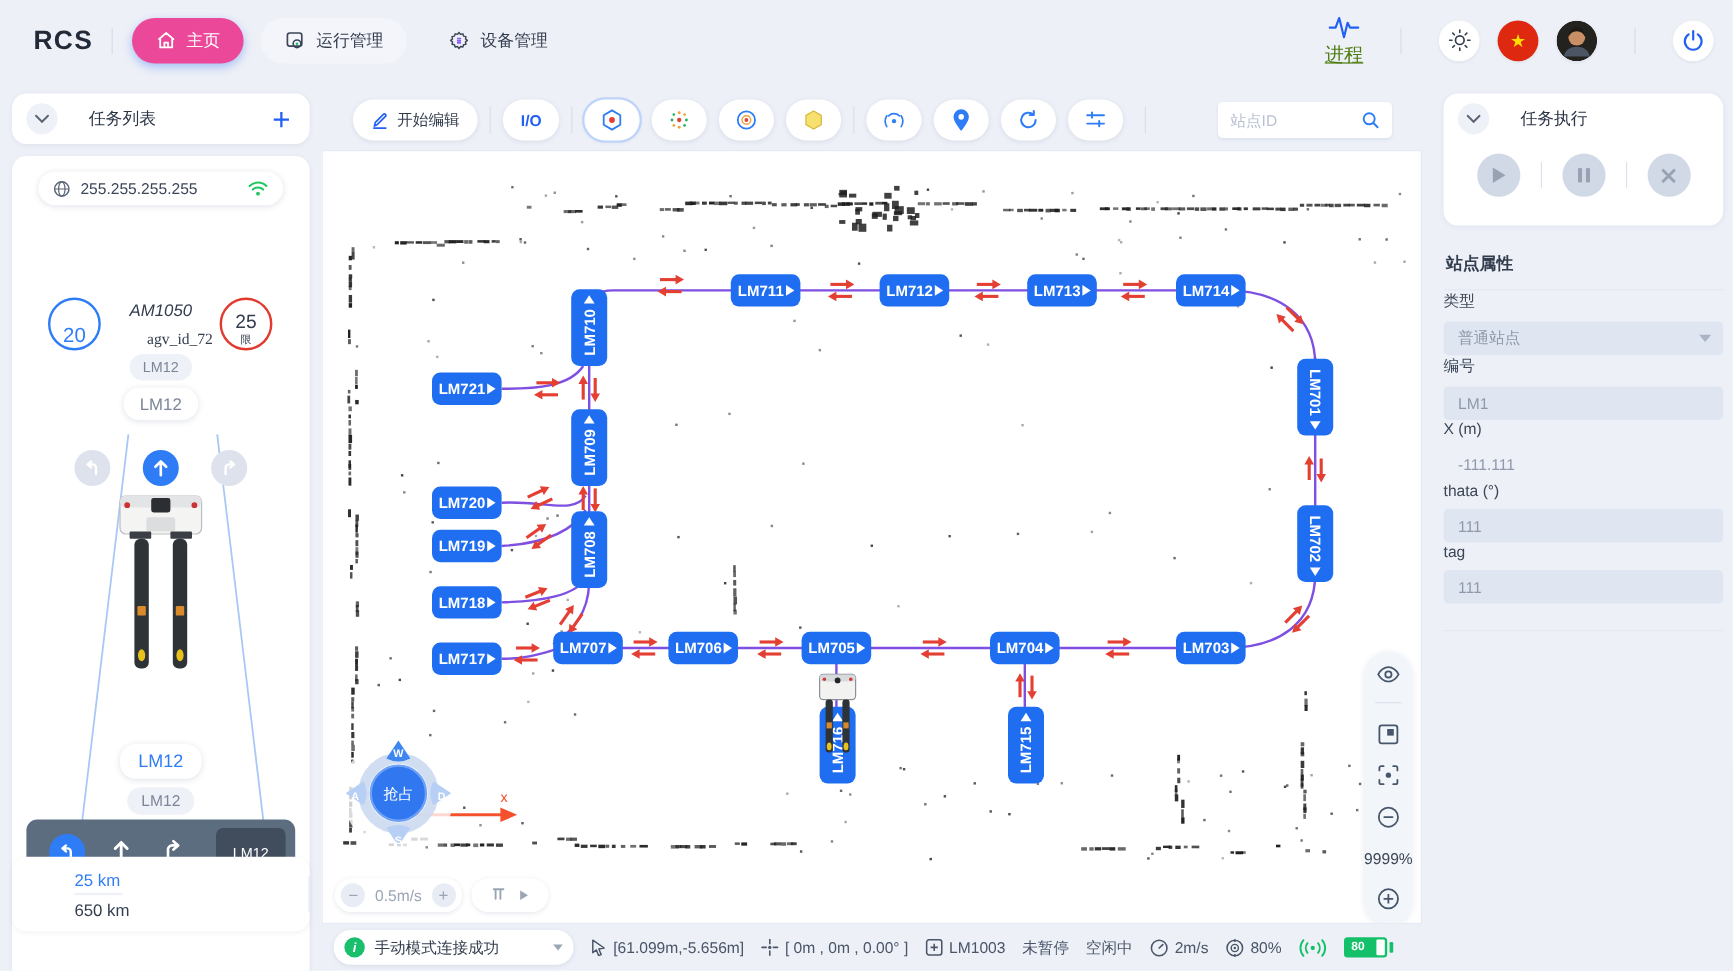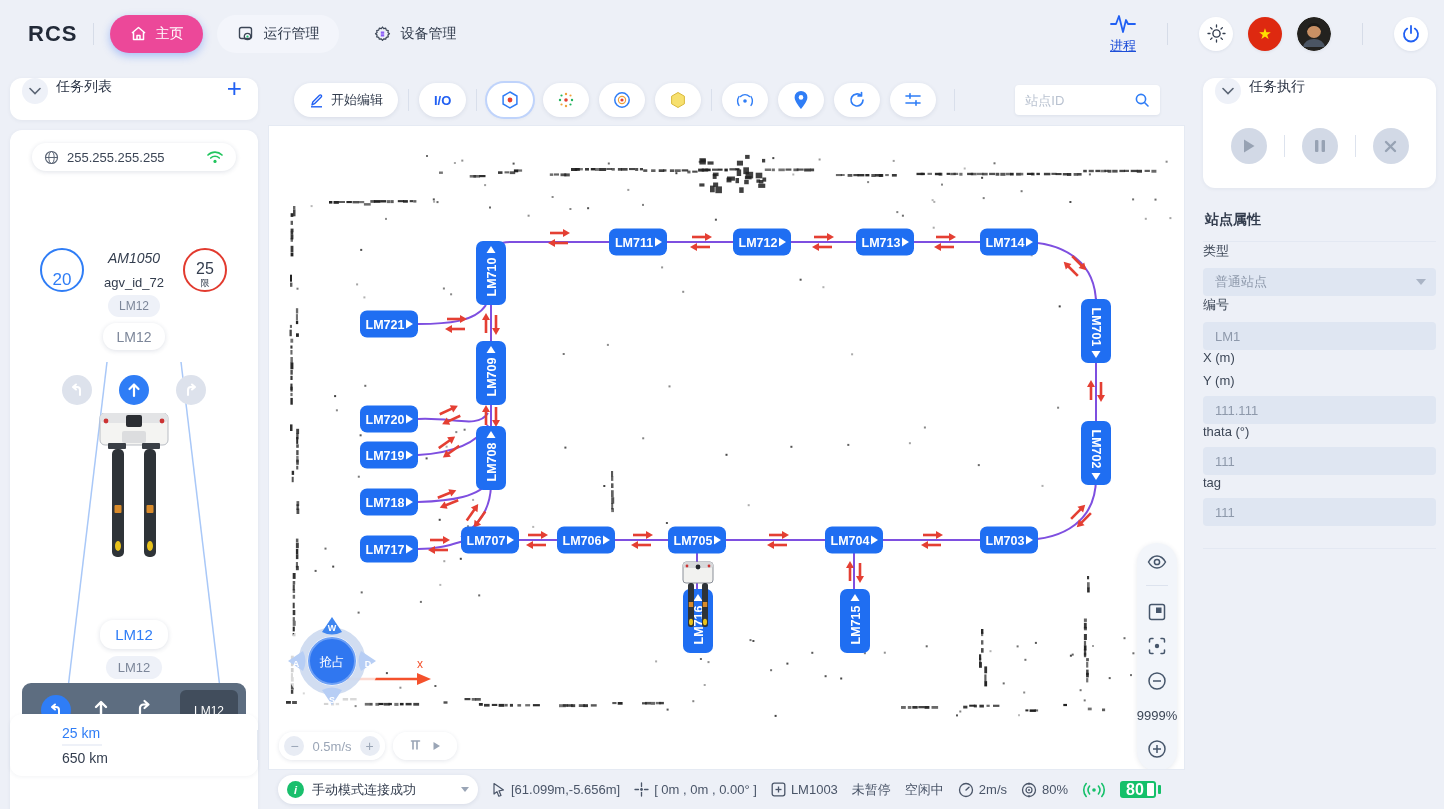--- a/index.html
+++ b/index.html
@@ -12,43 +12,43 @@
   .logo { font-size:22px; font-weight:bold; color:#222a38; letter-spacing:1px; margin-left:28px; }
   .nav-div { width:1px; height:22px; background:#d6dce8; margin:0 16px; }
   .nav-pill { height:38px; border-radius:20px; display:flex; align-items:center; gap:8px; padding:0 20px; font-size:14px; color:#333d4e; cursor:pointer; }
   .nav-pill.active { background:#ec4899; color:#fff; box-shadow:0 3px 8px rgba(33,96,243,.35); }
   .nav-pill.soft { background:#f3f5fb; }
   .mode-toggle { position:absolute; left:618px; top:14px; width:218px; height:39px; background:#fff; border:2px solid #2160f3; border-radius:20px; display:flex; align-items:center; overflow:hidden; }
   .mode-toggle .opt { flex:1; height:100%; display:flex; align-items:center; justify-content:center; font-size:14px; font-weight:bold; color:#2160f3; cursor:pointer; }
   .mode-toggle .opt.sel { background:#2160f3; color:#fff; border-radius:18px; }
   .nav-right { position:absolute; right:16px; top:0; height:67px; display:flex; align-items:center; gap:15px; }
   .proc { display:flex; flex-direction:column; align-items:center; gap:1px; cursor:pointer; }
-  .proc-label { font-size:13px; color:#1d4ed8;text-decoration:underline; }
+  .proc-label { font-size:16px; color:#4d7c0f;text-decoration:underline; }
   .nav-circle { width:34px; height:34px; border-radius:50%; background:#fff; display:flex; align-items:center; justify-content:center; cursor:pointer; box-shadow:0 1px 3px rgba(30,50,90,.08); overflow:hidden; }
   .flag-circle { background:#de2910; color:#ffde00; font-size:15px; }
 
   
   #left-panel  { position:absolute; left:0; top:67px; width:268px; height:742px; }
   #right-panel { position:absolute; left:1195px; top:67px; width:249px; height:742px; }
   .card { background:#fff; border-radius:12px; box-shadow:0 1px 4px rgba(30,50,90,.06); }
-  .panel-header { display:flex; gap:8px; padding:0 12px; height:42px; }
+  .panel-header { display:flex; align-items:center; gap:26px; padding:0 12px; height:42px; }
   .chev-circle { width:26px; height:26px; border-radius:50%; background:#eef1f8; display:flex; align-items:center; justify-content:center; cursor:pointer; }
   .panel-title { font-size:14px; color:#2b3445; flex:1; }
   .plus-btn { color:#2160f3; font-size:26px; font-weight:300; line-height:20px; cursor:pointer; padding:0 4px; }
 
   
   #veh-card { position:absolute; left:10px; top:63px; width:248px; height:725px; overflow:hidden; }
   .ip-pill { position:absolute; left:22px; top:13px; width:204px; height:28px; background:#fff; border-radius:15px; box-shadow:0 1px 5px rgba(30,50,90,.14); display:flex; align-items:center; gap:8px; padding:0 12px; }
   .ip-text { flex:1; font-size:13px; color:#3c4656; }
   .spd-circle { position:absolute; width:44px; height:44px; border-radius:50%; background:#fff; display:flex; flex-direction:column; align-items:center; justify-content:flex-end; font-size:17px; }
   .spd-blue { left:30px; top:118px; border:2px solid #2f7df6; color:#2f7df6; }
   .spd-red  { left:173px; top:118px; border:2px solid #e23a2e; color:#333d4e; font-size:16px; line-height:14px; }
   .spd-red .limit { font-size:9px; color:#333d4e; }
   .veh-model { position:absolute; left:0; top:120px; width:248px; text-align:center; font-size:14px; color:#333d4e;font-style:italic; }
-  .veh-id { position:absolute; left:0; top:145px; width:248px; text-align:center; font-size:13px; color:#333d4e; }
+  .veh-id { position:absolute; left:16px; top:145px; width:248px; text-align:center; font-size:13px; color:#333d4e;font-family:Liberation Serif, serif; }
   .tag-pill { position:absolute; left:50%; transform:translateX(-50%); border-radius:13px; display:flex; align-items:center; justify-content:center; color:#7c8699; }
   .tag1 { top:165px; width:52px; height:22px; background:#eef1f8; font-size:12px; }
   .tag2 { top:193px; width:62px; height:27px; background:#fff; box-shadow:0 1px 5px rgba(30,50,90,.14); font-size:14px; }
   .tag3 { top:490px; width:68px; height:29px; background:#fff; box-shadow:0 1px 5px rgba(30,50,90,.14); font-size:15px; color:#2f7df6; }
   .tag4 { top:526px; width:56px; height:23px; background:#eef1f8; font-size:13px; }
   .dir-btn { position:absolute; top:245px; width:30px; height:30px; border-radius:50%; display:flex; align-items:center; justify-content:center; cursor:pointer; }
   .nav-dark { position:absolute; left:12px; top:553px; width:224px; height:86px; background:#5d6d80; border-radius:9px; }
   .nav-dark .hint { position:absolute; left:0; top:55px; width:166px; text-align:center; color:#fff; font-size:13px; }
   .seg-box { position:absolute; right:8px; top:7px; width:58px; height:72px; background:#414d5c; border-radius:6px; color:#fff; font-size:12px; display:flex; flex-direction:column; align-items:center; justify-content:center; line-height:15px; }
   #stats-card { position:absolute; left:10px; top:647px; width:248px; height:62px; display:flex; align-items:center; }
@@ -78,21 +78,21 @@
   .zoom-label { font-size:13px; color:#3c4656; }
   .rail-btn { cursor:pointer; display:flex; }
 
   
   #footer { position:absolute; left:10px; top:703px; width:912px; height:39px; display:flex; align-items:center; gap:14px; font-size:13px; color:#4a5568; }
   .status-pill { width:200px; height:29px; background:#fff; border-radius:15px; box-shadow:0 1px 4px rgba(30,50,90,.1); display:flex; align-items:center; gap:8px; padding:0 9px; }
   .info-dot { width:17px; height:17px; border-radius:50%; background:#19bf6c; color:#fff; font-size:11px; font-weight:bold; display:flex; align-items:center; justify-content:center; font-style:italic; }
   .status-text { flex:1; font-size:13px; color:#333d4e; }
   .caret-down { width:0; height:0; border-left:4px solid transparent; border-right:4px solid transparent; border-top:5px solid #9aa5b6; }
   .f-item { display:flex; align-items:center; gap:5px; white-space:nowrap; }
-  .battery { width:36px; height:17px; background:#15c06a; border-radius:3px; position:relative; color:#fff; font-size:16px; font-weight:bold; display:flex; align-items:center; padding-left:6px; }
+  .battery { width:36px; height:17px; background:#15c06a; border-radius:3px; position:relative; color:#fff; font-size:10px; font-weight:bold; display:flex; align-items:center; padding-left:6px; }
   .battery .gap { position:absolute; right:2px; top:2px; width:7px; height:13px; background:#fff; border-radius:1px; }
   .battery .tip { position:absolute; right:-5px; top:4px; width:3px; height:9px; background:#15c06a; border-radius:1px; }
 
   
   .rp-card { position:absolute; left:8px; top:11px; width:233px; height:110px; }
   .exec-btns { display:flex; align-items:center; justify-content:center; gap:0; margin-top:8px; }
   .exec-circle { width:36px; height:36px; border-radius:50%; background:#d2d9e6; display:flex; align-items:center; justify-content:center; cursor:pointer; }
   .exec-div { width:1px; height:22px; background:#dde3ee; margin:0 17px; }
   #props { position:absolute; left:8px; top:134px; width:233px; }
   .props-title { font-size:14px; font-weight:bold; color:#333d4e; padding:10px 2px 12px; border-bottom:1px solid #e3e8f2; }
@@ -1386,25 +1386,22 @@
       </div>
     </div>
     <div class="field">
       <div class="lbl">编号</div>
       <div class="val">
           <span>LM1</span>
         </div>
     </div>
     <div class="field">
       <div class="lbl">X (m)</div>
-    </div>
-    <div class="field">
-      <div class="lbl">Y (m)</div>
-      <div class="val">
-          <span>111.111</span>
+      <div class="val plain">
+          <span>-111.111</span>
         </div>
     </div>
     <div class="field">
       <div class="lbl">thata (°)</div>
       <div class="val">
           <span>111</span>
         </div>
     </div>
     <div class="field">
       <div class="lbl">tag</div>

